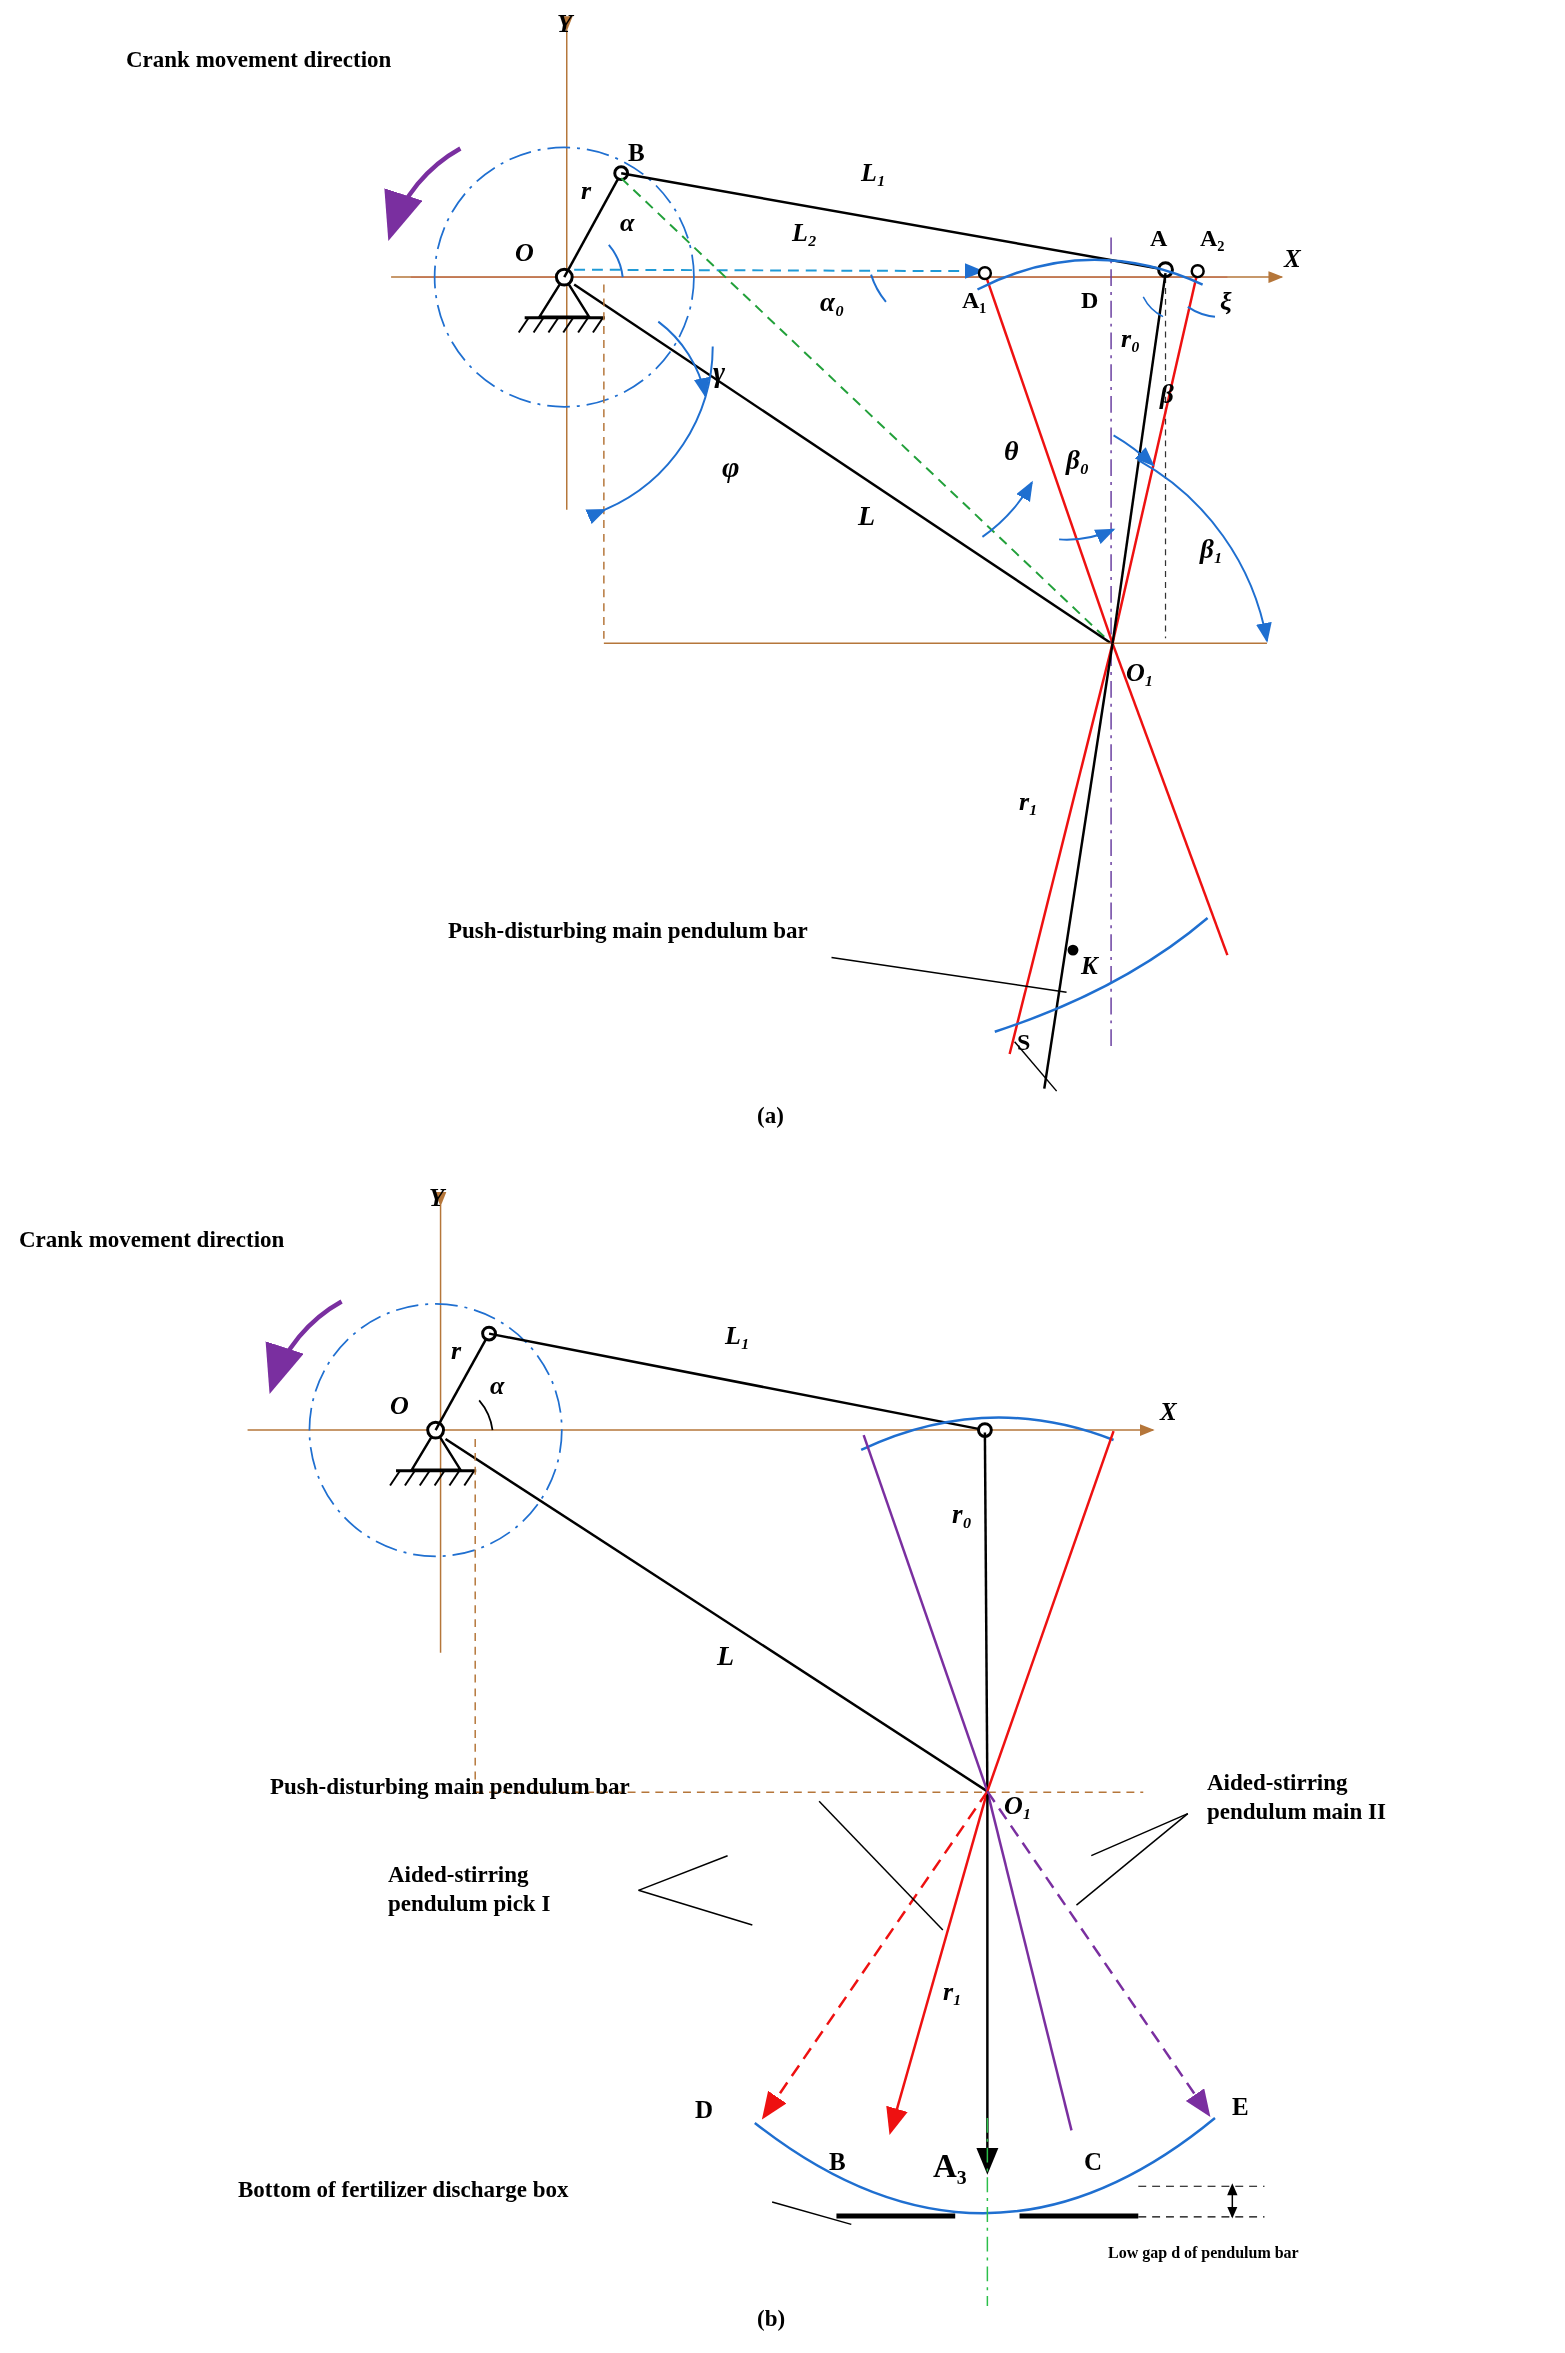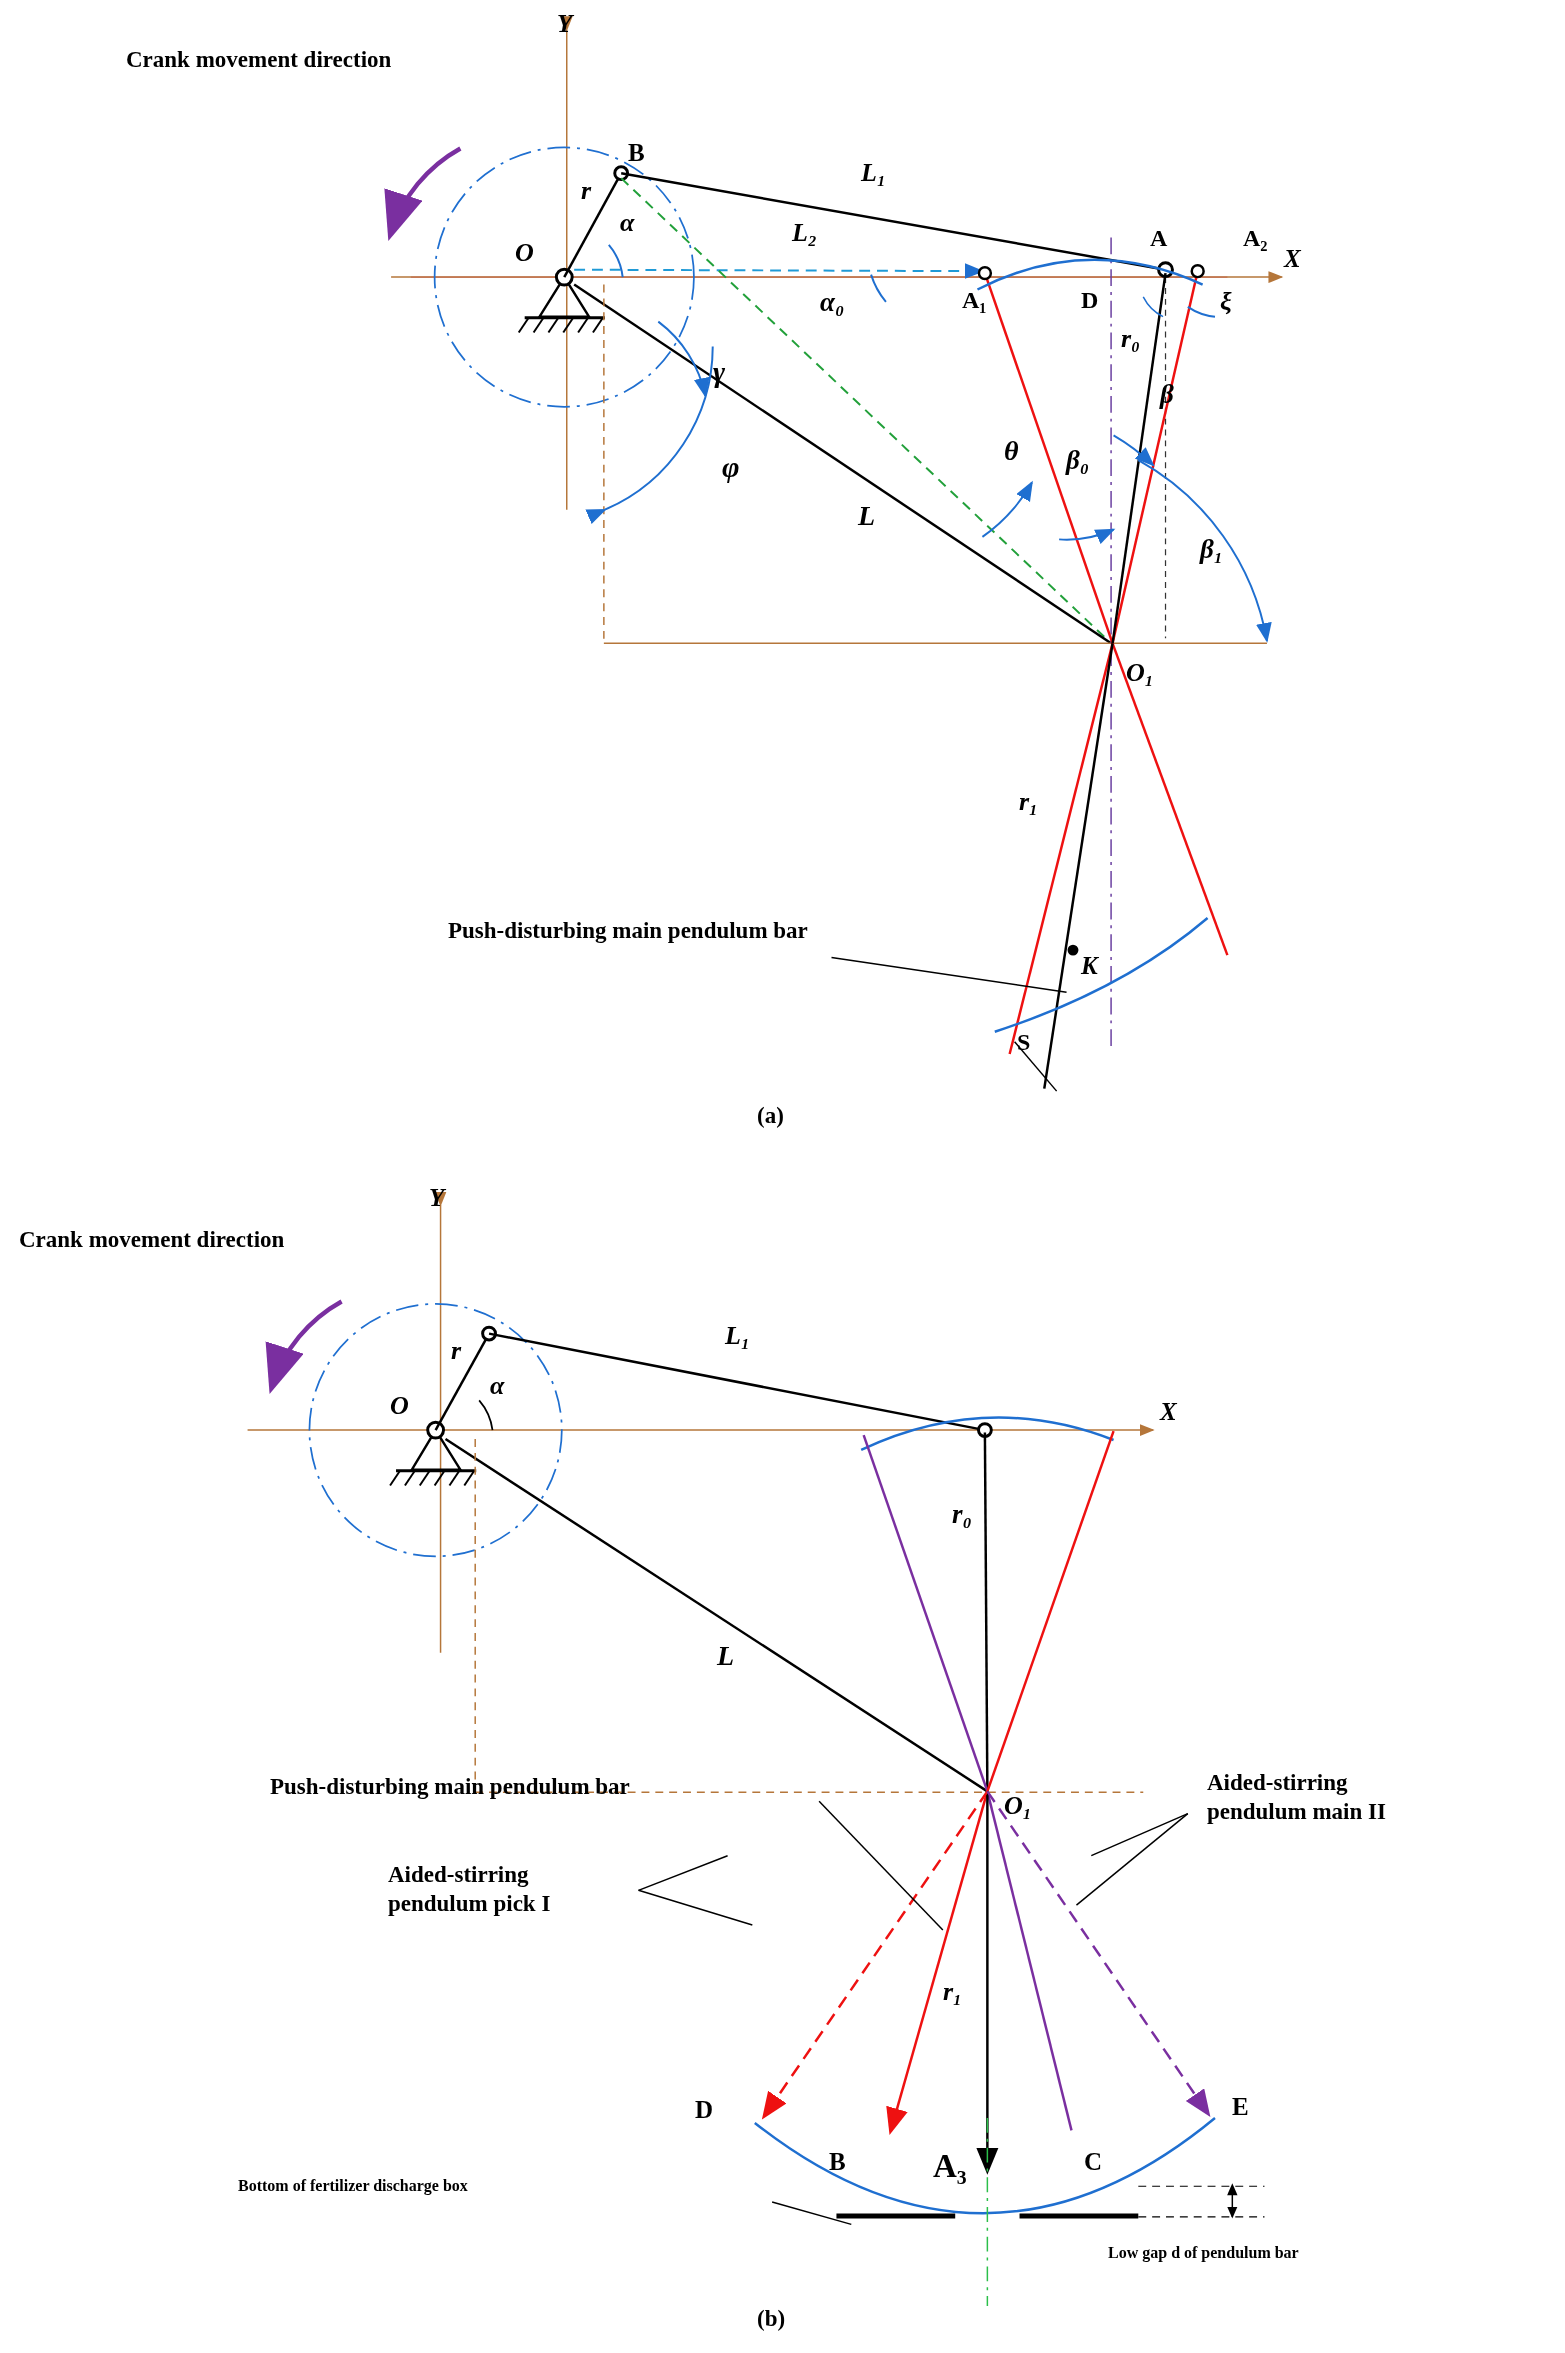--- a/index.html
+++ b/index.html
@@ -131,21 +131,21 @@
     <div class="lbl bold" style="left:628px;top:139px;font-size:25px;">B</div>
     <div class="lbl ital bold" style="left:581px;top:176px;font-size:26px;">r</div>
     <div class="lbl ital bold" style="left:620px;top:208px;font-size:26px;">α</div>
 
     <div class="lbl ital bold" style="left:861px;top:158px;font-size:26px;">L₁</div>
     <div class="lbl ital bold" style="left:792px;top:218px;font-size:26px;">L₂</div>
 
     <div class="lbl ital bold" style="left:820px;top:287px;font-size:27px;">α₀</div>
     <div class="lbl bold" style="left:962px;top:287px;font-size:24px;">A₁</div>
     <div class="lbl bold" style="left:1150px;top:225px;font-size:24px;">A</div>
-    <div class="lbl bold" style="left:1243px;top:225px;font-size:24px;">A₂</div>
+    <div class="lbl bold" style="left:1200px;top:225px;font-size:24px;">A₂</div>
     <div class="lbl bold" style="left:1081px;top:287px;font-size:24px;">D</div>
     <div class="lbl ital bold" style="left:1121px;top:324px;font-size:26px;">r₀</div>
     <div class="lbl ital bold" style="left:1220px;top:287px;font-size:26px;">ξ</div>
 
     <div class="lbl ital bold" style="left:713px;top:356px;font-size:29px;">γ</div>
     <div class="lbl ital bold" style="left:722px;top:450px;font-size:30px;">φ</div>
     <div class="lbl ital bold" style="left:858px;top:500px;font-size:28px;">L</div>
 
     <div class="lbl ital bold" style="left:1004px;top:435px;font-size:28px;">θ</div>
     <div class="lbl ital bold" style="left:1059px;top:445px;font-size:27px;margin-left:7px;">β₀</div>
@@ -281,20 +281,20 @@
       <span>Aided-stirring</span><br>
       <span>pendulum main II</span>
     </div>
 
     <div class="lbl bold" style="left:695px;top:943px;font-size:25px;">D</div>
     <div class="lbl bold" style="left:829px;top:995px;font-size:25px;">B</div>
     <div class="lbl bold" style="left:933px;top:995px;font-size:33px;">A₃</div>
     <div class="lbl bold" style="left:1084px;top:995px;font-size:25px;">C</div>
     <div class="lbl bold" style="left:1232px;top:940px;font-size:25px;">E</div>
 
-    <div class="lbl bold" style="left:238px;top:1024px;font-size:16px;">Bottom of fertilizer discharge box</div>
+    <div class="lbl bold" style="left:238px;top:1024px;font-size:23px;">Bottom of fertilizer discharge box</div>
     <div class="lbl bold" style="left:1108px;top:1091px;font-size:16px;">Low gap d of pendulum bar</div>
 
     <div class="lbl cap" style="left:757px;top:1153px;">(b)</div>
   </div>
 
 </div>
 
 
 </body></html>

